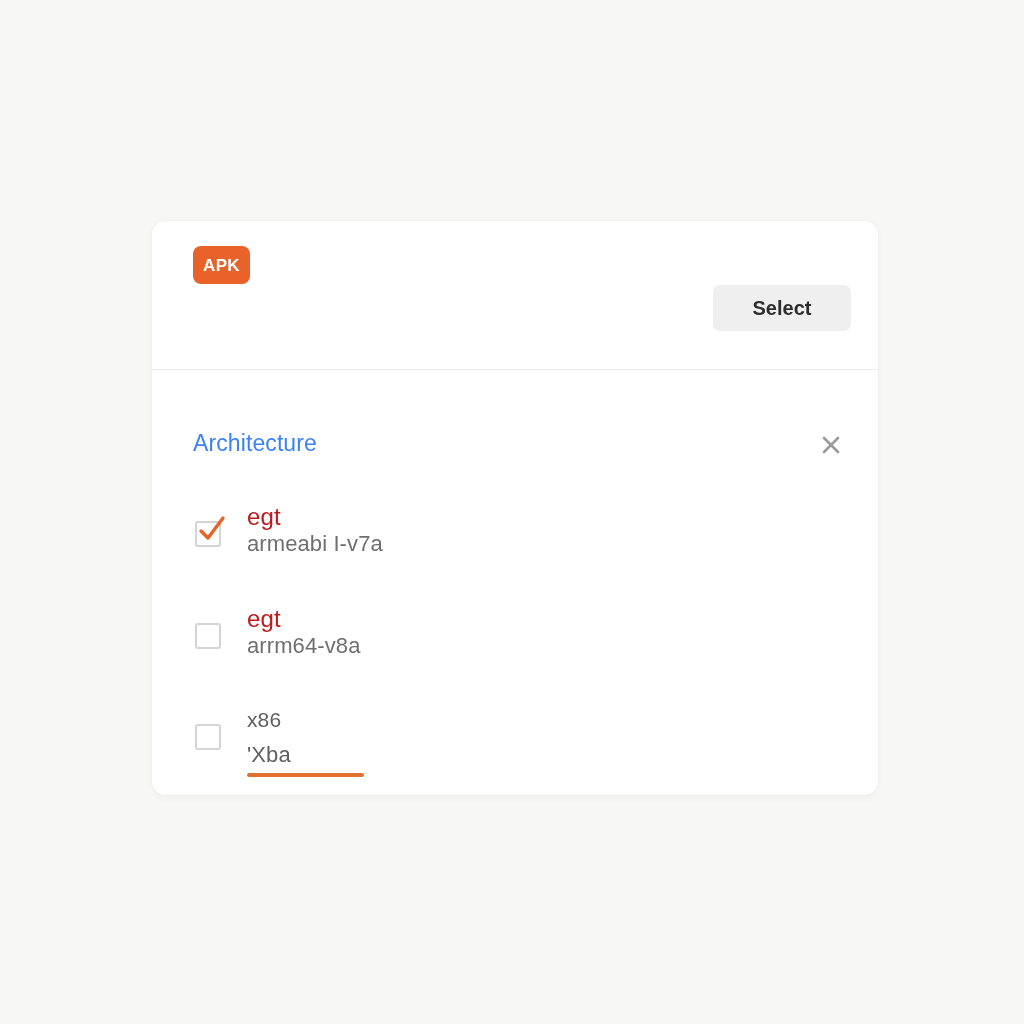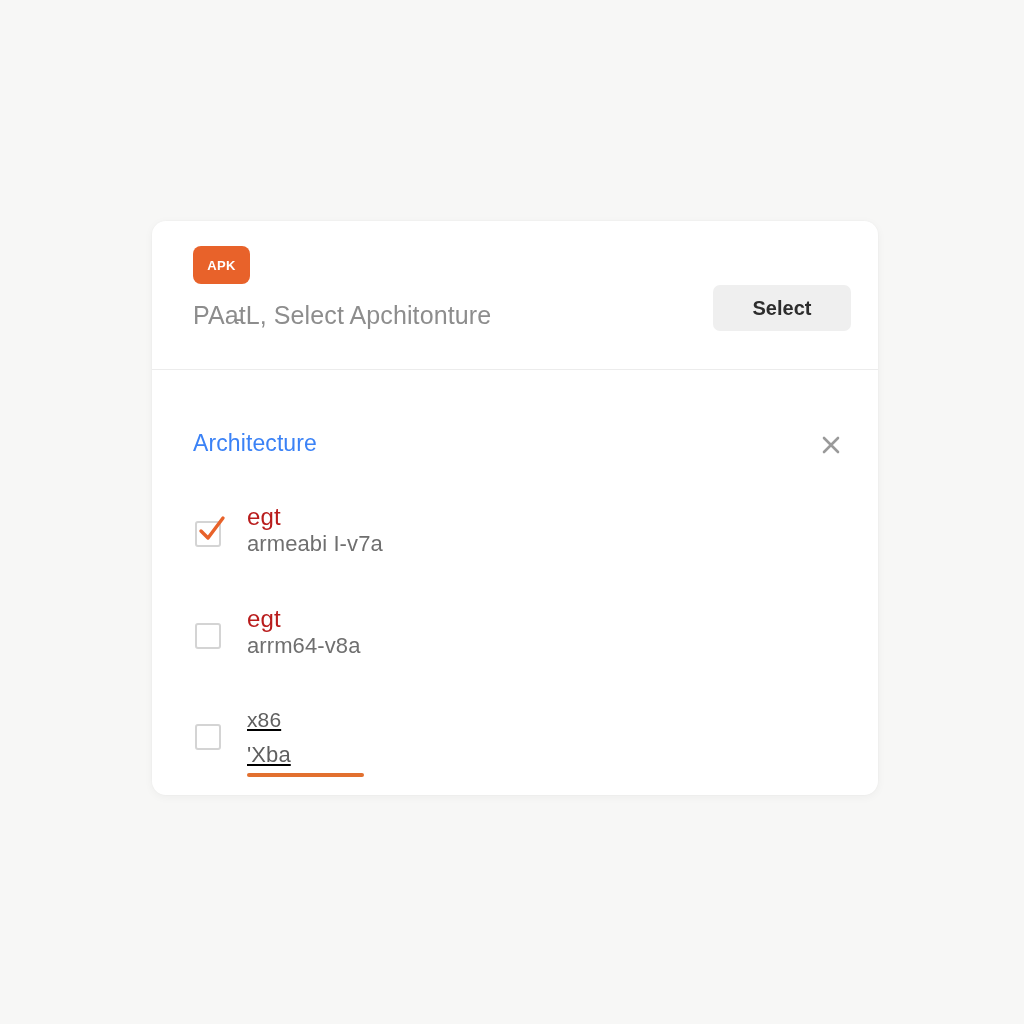--- a/index.html
+++ b/index.html
@@ -42,21 +42,21 @@
 
   .apk-badge {
     position: absolute;
     left: 41px;
     top: 25px;
     width: 57px;
     height: 38px;
     background: #e8622a;
     border-radius: 8px;
     color: #ffffff;
-    font-size: 13px;
+    font-size: 17px;
     font-weight: bold;
     letter-spacing: 0.4px;
     display: flex;
     align-items: center;
     justify-content: center;
     line-height: 1;
   }
 
   .header-subtitle {
     position: absolute;
@@ -169,41 +169,40 @@
     font-size: 22px;
     color: #6f6f6f;
     line-height: 28px;
     letter-spacing: 0.1px;
     white-space: nowrap;
   }
   .row-2 .option-primary { font-size: 21px; color: #5f5f5f; }
   .row-2 .option-secondary { font-size: 22px; color: #5f5f5f; margin-top: 8px; }
   .row-0 .option-labels { left: 95px; top: 3px; }
   .row-1 .option-labels { left: 95px; top: 3px; }
-  .row-2 .option-labels { left: 95px; top: 3px; text-decoration: underline; }
+  .row-2 .option-labels { left: 95px; top: 3px; }
 
   .accent-underline {
     position: absolute;
     left: 95px;
     top: 69px;
     width: 117px;
     height: 4px;
     background: #e2702f;
     border-radius: 2px;
   }
 </style>
 </head>
 <body>
 
 <div class="card">
 
   <div class="card-header">
     <div class="apk-badge">APK</div>
 
-    <div class="header-subtitle">PAa̵tL, Select Apchitonture</div>
 
     <button class="select-button">Select</button>
   </div>
 
   <div class="card-body">
     <div class="body-title">Architecture</div>
 
     <div class="close-icon">
       <svg width="22" height="22" viewBox="0 0 22 22" aria-hidden="true">
         <path d="M4 4 L18 18 M18 4 L4 18" stroke="currentColor" stroke-width="2.6" stroke-linecap="round" fill="none"></path>

